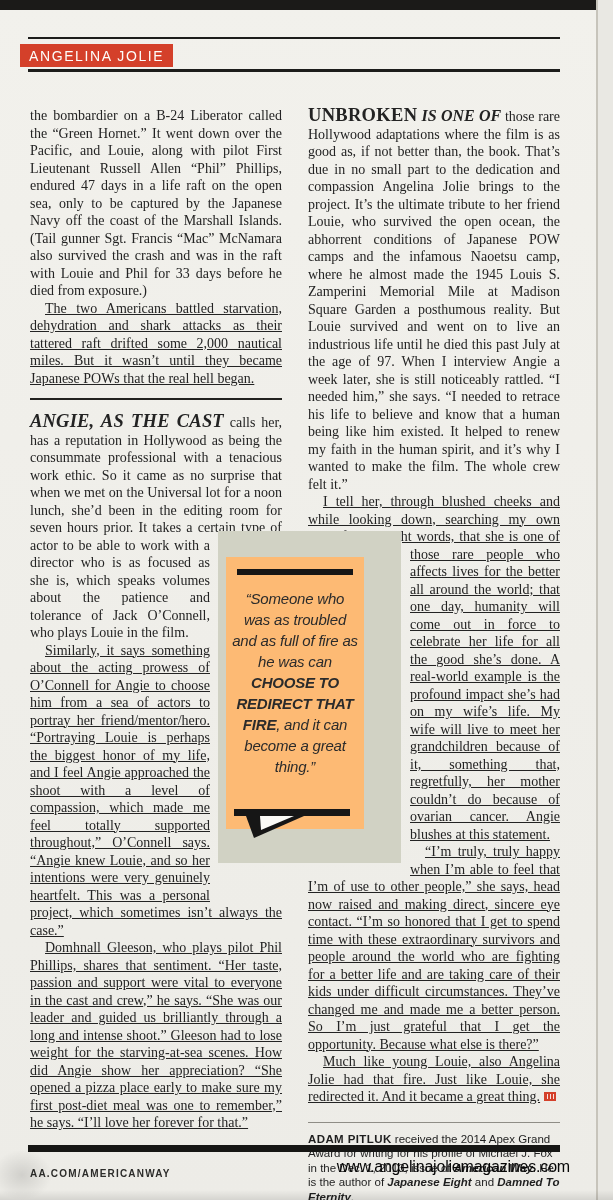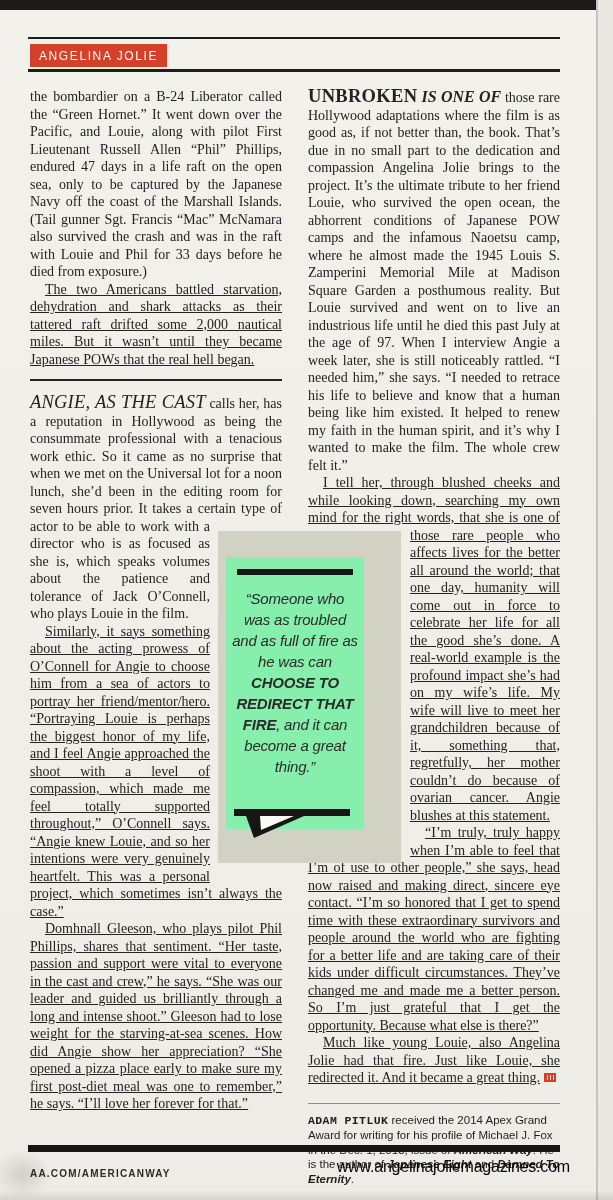--- a/index.html
+++ b/index.html
@@ -12,55 +12,55 @@
   
   .top-strip{position:absolute;left:0;top:0;width:613px;height:10px;background:#1b1a18;}
   .edge-right{position:absolute;top:0;left:596px;width:17px;height:1200px;background:#e9e8e3;border-left:2px solid #c7c4bb;}
   .edge-bottom{position:absolute;left:0;top:1190px;width:613px;height:10px;background:linear-gradient(180deg,rgba(0,0,0,0) 0%,rgba(0,0,0,0.10) 100%);}
   .corner-smudge{position:absolute;left:-8px;top:1150px;width:60px;height:50px;background:radial-gradient(closest-side,rgba(0,0,0,0.12),rgba(0,0,0,0));}
 
   
   .rule-thin{position:absolute;left:28px;top:37px;width:532px;height:1.5px;background:#1d1d1b;}
   .rule-thick{position:absolute;left:28px;top:69px;width:532px;height:2.5px;background:#1d1d1b;}
   .section-tag{
-    position:absolute;left:30px;top:44px;height:23px;display:inline-flex;align-items:center;
+    position:absolute;left:20px;top:44px;height:23px;display:inline-flex;align-items:center;
     background:#d4402a;color:#fdfdfb;padding:0 9px;
-    font-family:"Liberation Sans",sans-serif;font-size:12px;letter-spacing:1.6px;font-weight:400;
+    font-family:"Liberation Sans",sans-serif;font-size:14px;letter-spacing:1.6px;font-weight:400;
   }
 
   
-  .col{position:absolute;top:88px;width:252px;font-size:14px;line-height:17.5px;text-align:justify;}
+  .col{position:absolute;top:107px;width:252px;font-size:14px;line-height:17.5px;text-align:justify;}
   .col-left{left:30px;}
   .col-right{left:308px;}
   .bp{margin:0;}
   .indent{text-indent:15px;text-decoration:underline;}
-  .lead{font-weight:normal;font-style:italic;font-size:18.5px;letter-spacing:0.2px;}
+  .lead{font-weight:bold;font-style:italic;font-size:18.5px;letter-spacing:0.2px;}
   .lead-rom{font-weight:bold;font-style:normal;font-size:18.5px;letter-spacing:0.3px;margin-top:8px;}
   .lead-it{font-weight:bold;font-style:italic;font-size:16px;}
   .section-rule{border:none;border-top:2px solid #222220;margin:11px 0 13px 0;}
   .fl-r{float:right;width:72px;height:352px;}
   .fl-l{float:left;width:102px;height:330px;}
 
   
   .end-slug{
     display:inline-block;width:12px;height:9px;margin-left:4px;vertical-align:baseline;
     background:#d4402a;
     background-image:repeating-linear-gradient(90deg,rgba(255,255,255,0) 0 2px,rgba(255,255,255,0.85) 2px 3px);
     background-size:9px 5px;background-position:1px 2px;background-repeat:no-repeat;
   }
 
   
   .bio-rule{border:none;border-top:1px solid #8f8d86;margin:16px 0 9px 0;}
   .bio{font-family:"Liberation Sans",sans-serif;font-size:11.5px;line-height:14.5px;color:#1f1f1f;text-align:left;margin:0;}
-  .bio .bio-name{font-weight:bold;letter-spacing:0.4px;font-family:Liberation Mono, monospace;}
+  .bio .bio-name{font-weight:bold;letter-spacing:0.4px;}
   .bio i{font-style:italic;font-weight:bold;}
 
   
   .pq-panel{position:absolute;left:218px;top:531px;width:183px;height:332px;background:#d1d2c4;}
-  .pq-card{position:absolute;left:8px;top:26px;width:138px;height:272px;background:#86efac;}
+  .pq-card{position:absolute;left:8px;top:26px;width:138px;height:272px;background:#fdba74;}
   .pq-bar-top{margin:12px auto 0 auto;width:116px;height:6px;background:#161616;}
   .pq-text{
     margin:13px 5px 0 5px;text-align:center;
     font-family:"Liberation Sans",sans-serif;font-style:italic;
     font-size:15px;line-height:21px;color:#2b2b2b;letter-spacing:-0.2px;
   }
   .pq-text strong{font-weight:bold;}
   .pq-tail{position:absolute;left:8px;bottom:-12px;display:block;}
 
   

